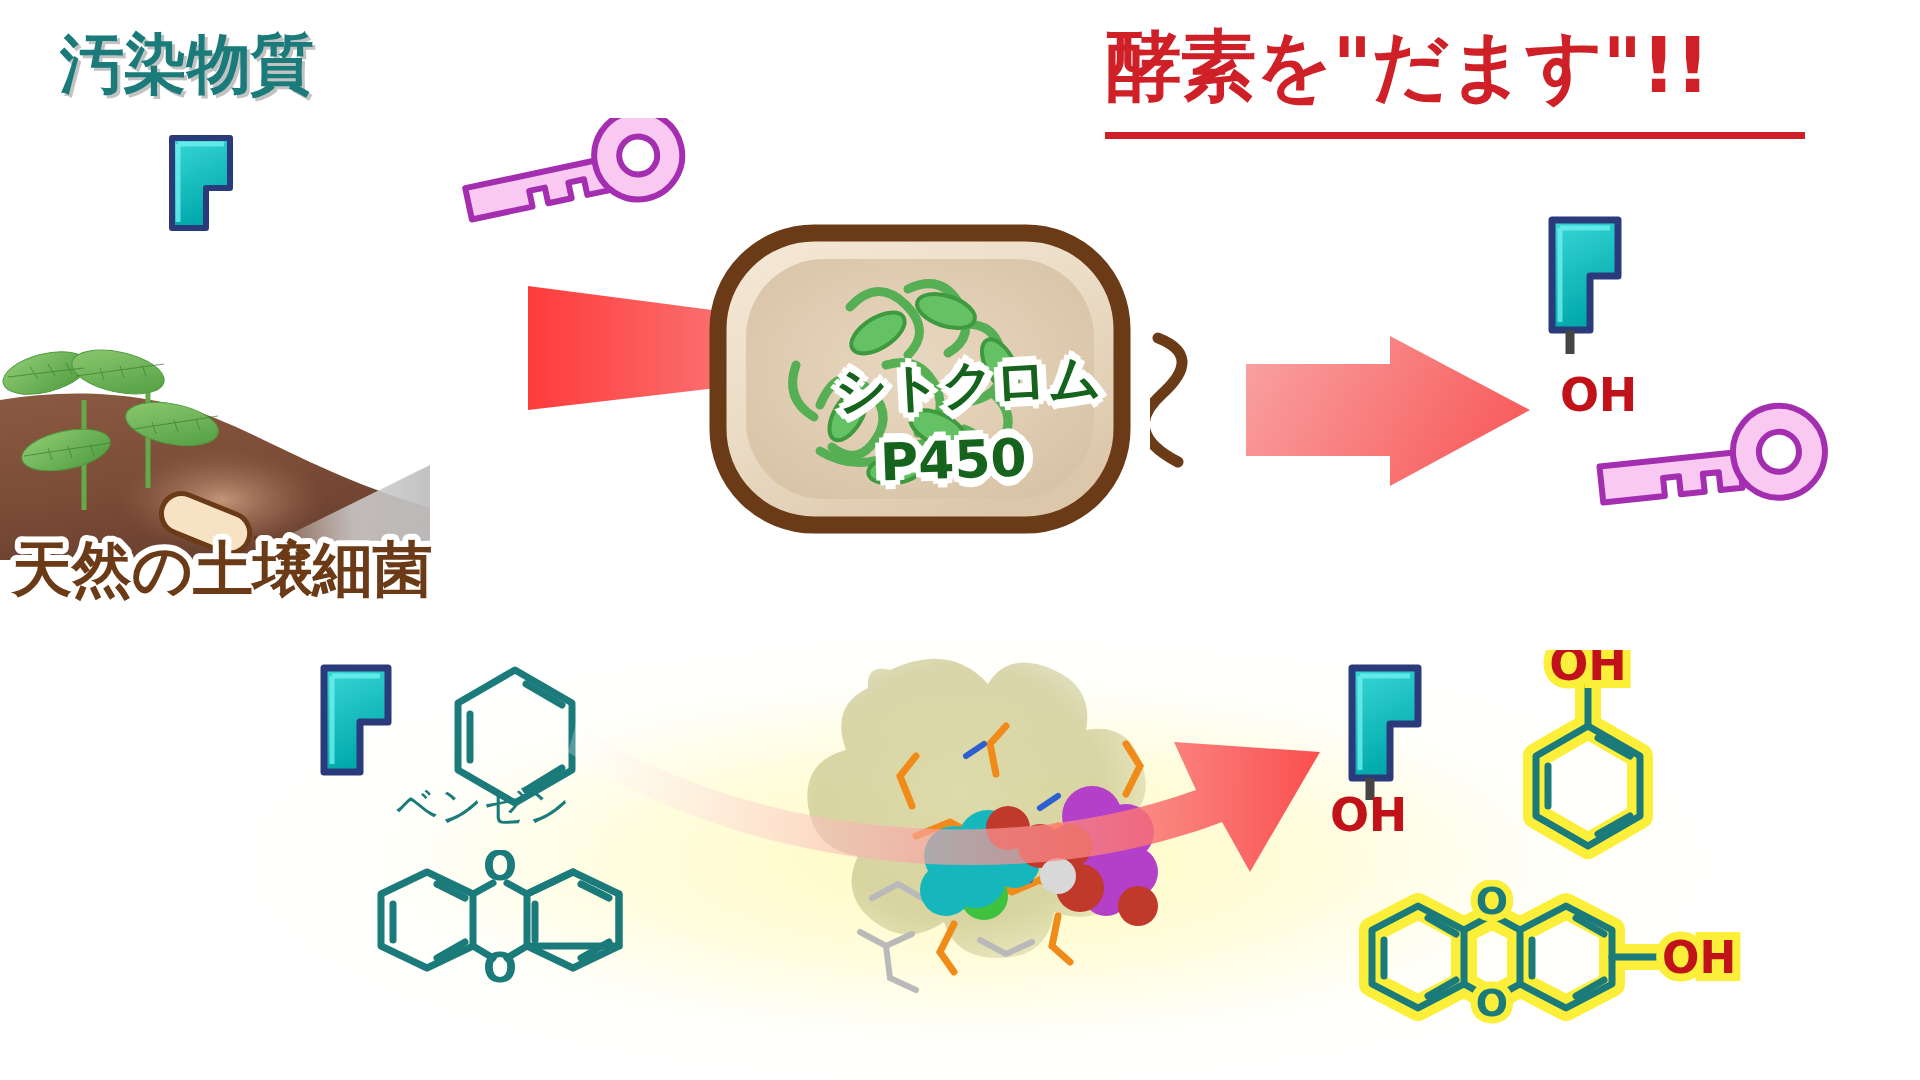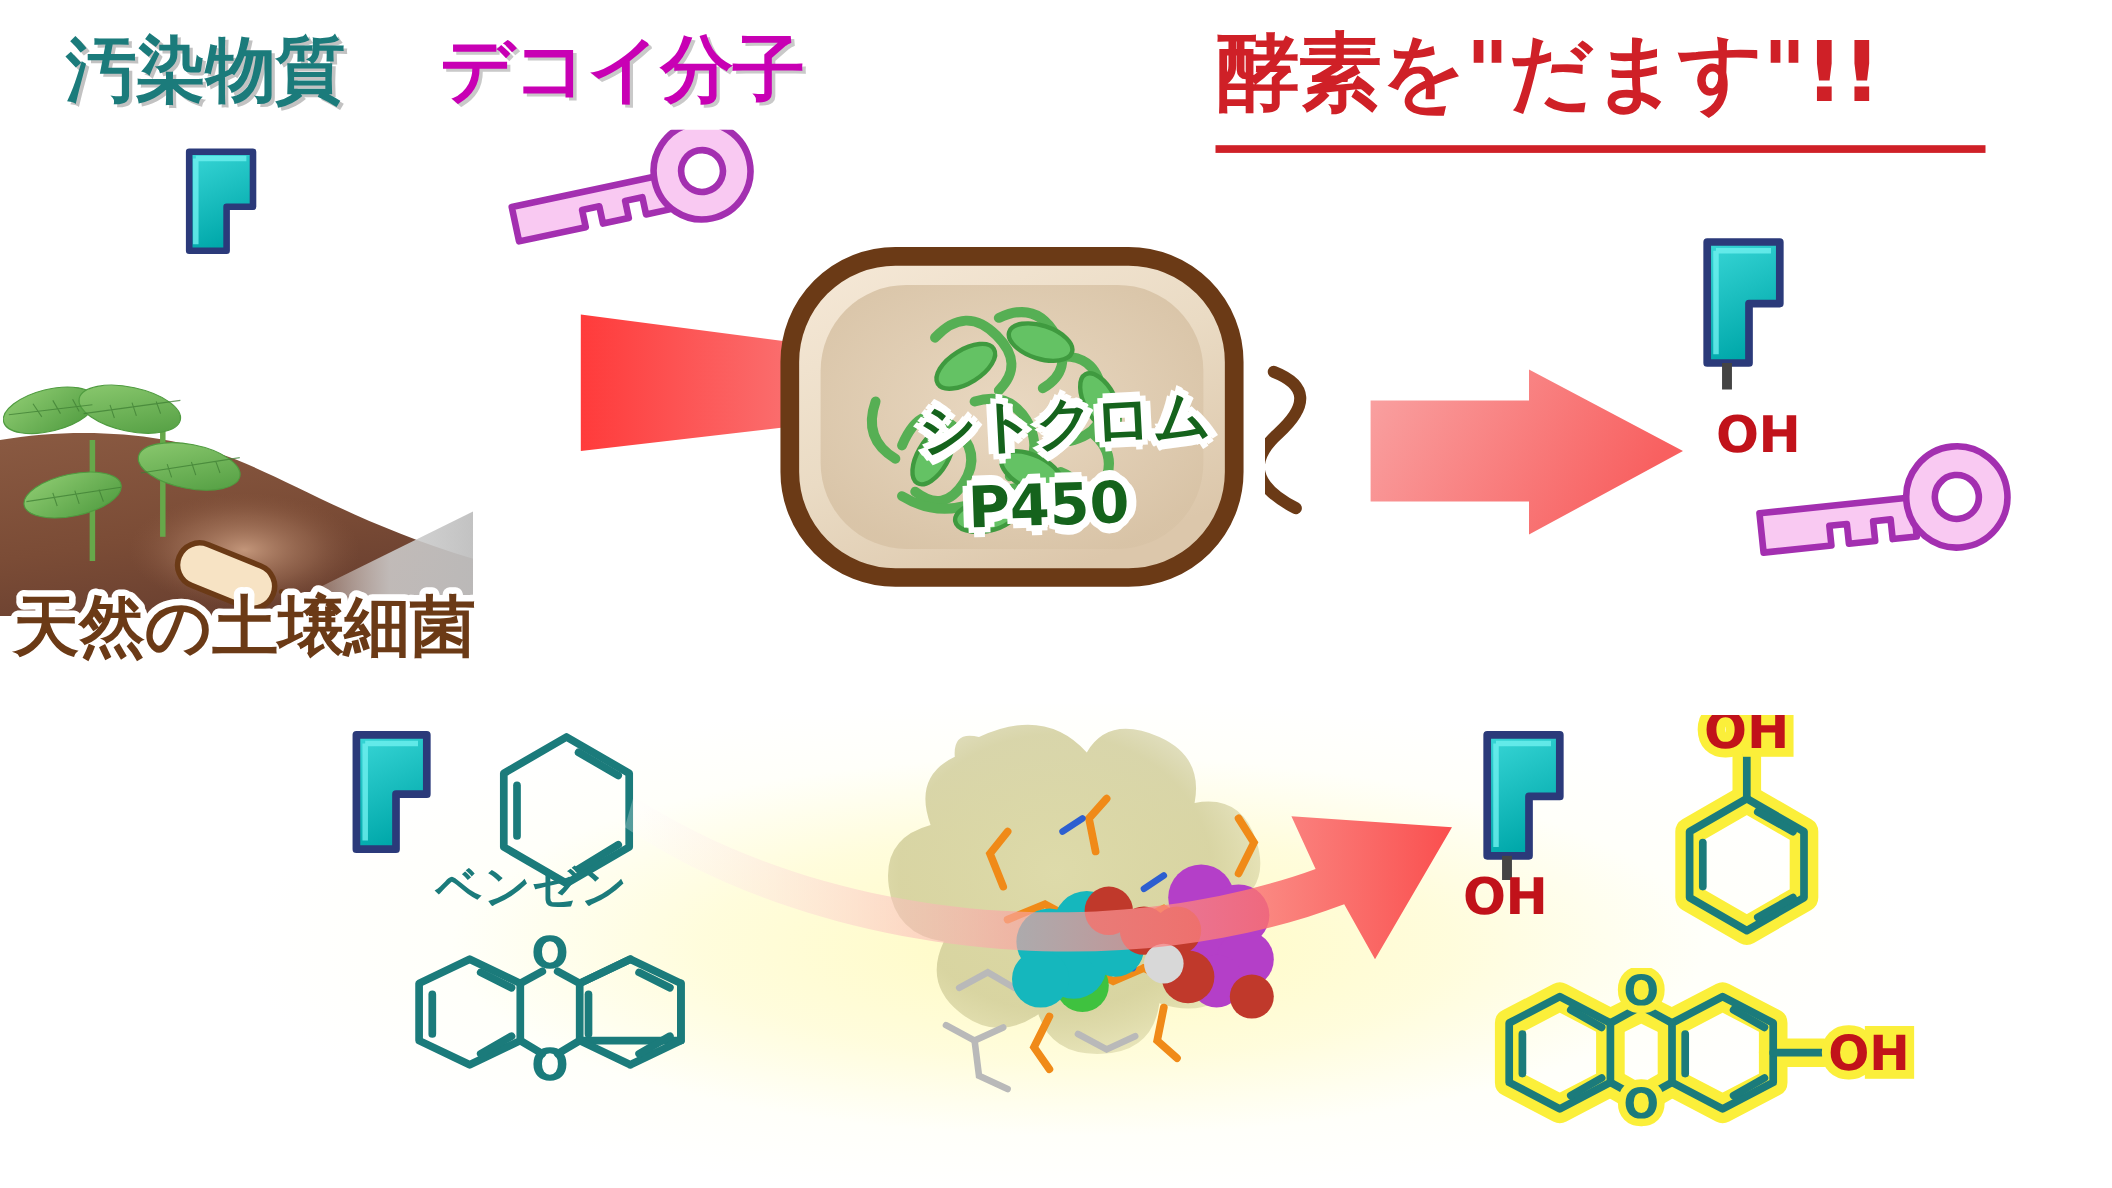--- a/index.html
+++ b/index.html
@@ -28,21 +28,21 @@
   #headline{
     left:1105px;top:28px;font-size:76px;color:#cf2027;
   }
   #headline-rule{
     left:1105px;top:132px;width:700px;height:7px;background:#cf2027;
   }
   .jp-outline{position:absolute;}
 
   
   .chem-label{
-    font-weight:bold;color:#1b7b7b;font-size:42px;white-space:nowrap;
+    font-weight:normal;color:#1b7b7b;font-size:42px;white-space:nowrap;
     letter-spacing:.02em;
   }
   #benzene-label{left:396px;top:778px;}
   #dioxin-label{left:330px;top:982px;}
 
   
   .oh{
     font-weight:bold;color:#c1121a;font-size:46px;white-space:nowrap;
     letter-spacing:-0.01em;
   }
@@ -75,21 +75,20 @@
 </style>
 </head>
 <body>
 
 <div class="stage">
 
   <div class="abs" id="bottom-glow"></div>
 
   <div class="abs hd" id="pollutant-label">汚染物質</div>
 
-  <div class="abs hd" id="decoy-label">デコイ分子</div>
 
   <div class="abs hd" id="headline">酵素を"だます"!!</div>
   <div class="abs" id="headline-rule"></div>
 
   <svg class="abs" id="soil-scene" viewBox="0 0 430 260">
     <defs>
       <linearGradient id="soilgrad" x1="0" y1="0" x2="0.4" y2="1">
         <stop offset="0%" stop-color="#8a5a42"></stop>
         <stop offset="60%" stop-color="#7b4c36"></stop>
         <stop offset="100%" stop-color="#6a4030"></stop>

